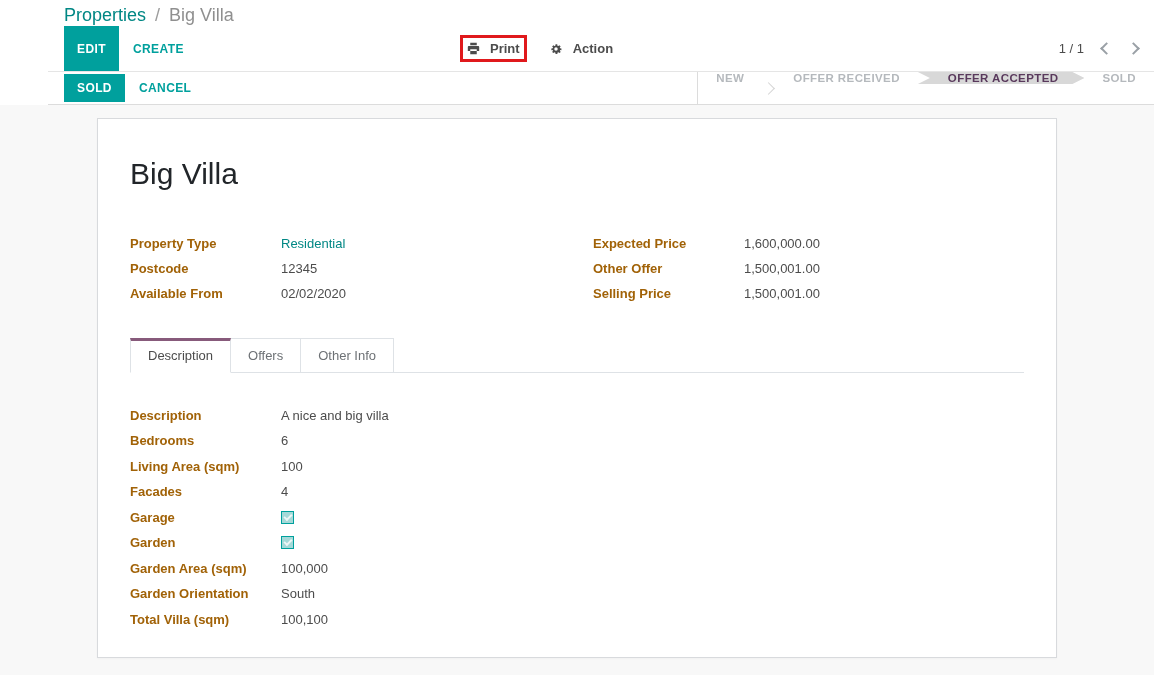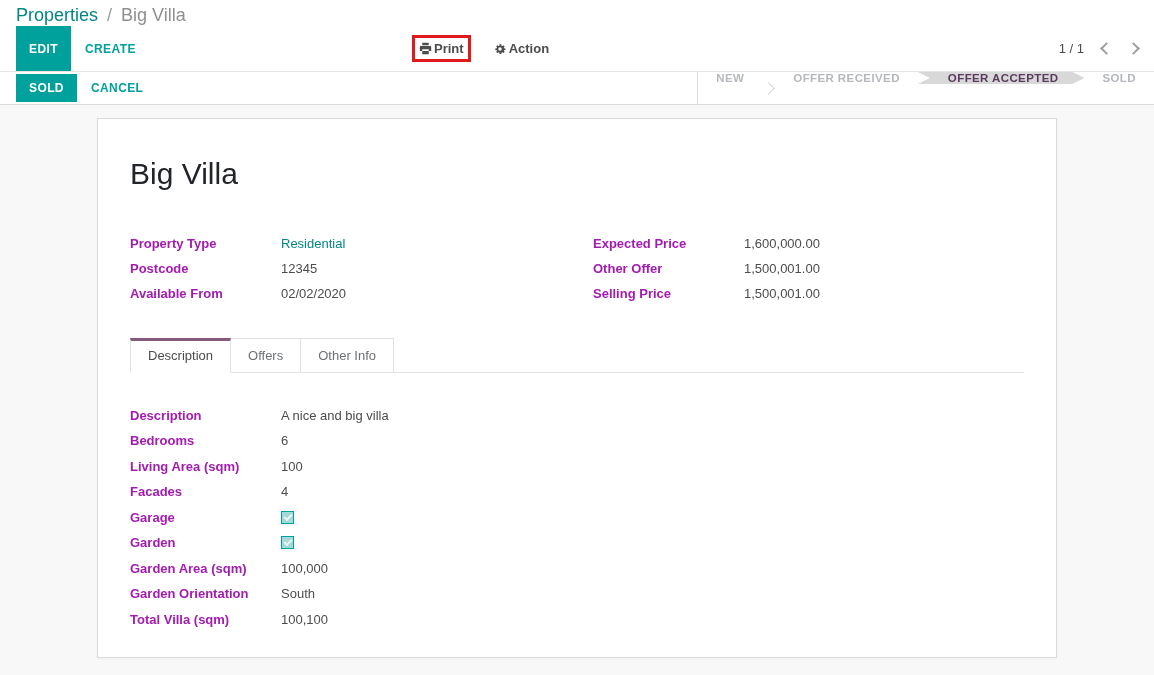--- a/index.html
+++ b/index.html
@@ -1,34 +1,34 @@
 <!DOCTYPE html>
 <html><head>
 <meta charset="utf-8">
 <style>
   * { margin:0; padding:0; box-sizing:border-box; }
   html,body { width:1154px; height:675px; }
   body { font-family:"Liberation Sans", sans-serif; background:#fff; color:#4c4c4c; overflow:hidden; }
   .page { width:1154px; height:675px; display:flex; flex-direction:column; }
 
   
-  .cp { background:#fff; }
+  .cp { background:#fff;padding-left:48px; }
   .breadcrumb-row { padding:5px 16px 0 16px; font-size:18px; }
   .breadcrumb-link { color:#008784; cursor:pointer; }
   .breadcrumb-sep { color:#9c9c9c; padding:0 4px; }
   .breadcrumb-current { color:#8f8f8f; }
 
   .buttons-row { position:relative; height:45px; display:flex; padding:0 16px; }
   .btn-primary { background:#00A09D; color:#fff; border:1px solid #00A09D; font-weight:bold;
                  font-size:12px; letter-spacing:.4px; padding:6px 12px; cursor:pointer;
                  font-family:"Liberation Sans",sans-serif; }
   .btn-link { background:none; border:none; color:#00A09D; font-weight:bold; font-size:12px;
               letter-spacing:.4px; margin-left:14px; cursor:pointer; font-family:"Liberation Sans",sans-serif; }
   .center-group { position:absolute; left:412px; top:0; height:45px; display:flex; align-items:center; gap:22px; }
-  .cp-menu { display:flex; align-items:center; gap:2px; font-size:13px; font-weight:bold; color:#4c4c4c; cursor:pointer; position:relative; }
+  .cp-menu { display:flex; align-items:center; gap:10px; font-size:13px; font-weight:bold; color:#4c4c4c; cursor:pointer; position:relative; }
   .print-wrap { position:relative; padding:6px 7px; }
   .annotation-box { position:absolute; inset:0; border:3px solid #e0191c; pointer-events:none; }
   .pager { margin-left:auto; display:flex; align-items:center; gap:18px; }
   .pager-value { font-size:13px; color:#4c4c4c; }
   .chev { width:9px; height:9px; border-top:2px solid #9aa0a6; border-right:2px solid #9aa0a6; display:inline-block; cursor:pointer; }
   .chev-left { transform:rotate(-135deg); }
   .chev-right { transform:rotate(45deg); }
 
   
   .status-row { border-top:1px solid #e5e5e5; border-bottom:1px solid #dcdcdc; height:34px;
@@ -45,21 +45,21 @@
   
   .content { flex:1; background:#f8f8f8; overflow:hidden; }
   .sheet { width:960px; margin:13px auto 0 auto; background:#fff; border:1px solid #d8dadd;
            height:540px; padding:38px 32px 0 32px; box-shadow:0 1px 2px rgba(0,0,0,.03); }
   .sheet-title { font-size:30px; font-weight:400; color:#212529; margin-bottom:40px; }
 
   .field-group { display:flex; }
   .field-col { width:50%; }
   .field-col.right { padding-left:16px; }
   .field-row { display:flex; align-items:center; min-height:24px; margin-bottom:1px; font-size:13px; }
-  .field-label { width:151px; font-weight:bold; color:#a21caf; flex:none; }
+  .field-label { width:151px; font-weight:bold; color:#a16207; flex:none; }
   .tabpane .field-row { min-height:24.5px; }
   .field-value { color:#4c4c4c; }
   .field-value.link { color:#008784; cursor:pointer; }
 
   .checkbox { width:13px; height:13px; background:#a5d9d8; border:1px solid #00A09D; position:relative;
               display:inline-block; cursor:pointer; }
   .checkbox::after { content:""; position:absolute; left:2px; top:2px; width:6px; height:3px;
               border-left:2px solid #edf5f5; border-bottom:2px solid #edf5f5; transform:rotate(-45deg); }
 
   .tabs { margin-top:32px; display:flex; border-bottom:1px solid #dee2e6; padding-left:0; }

